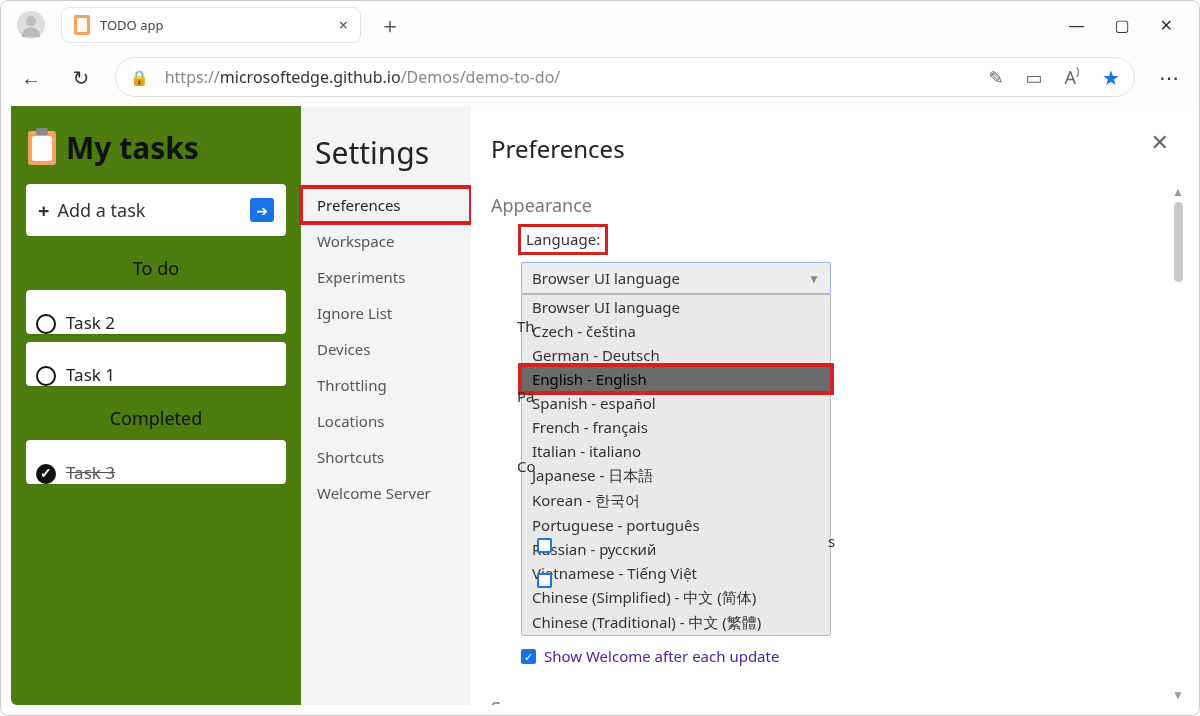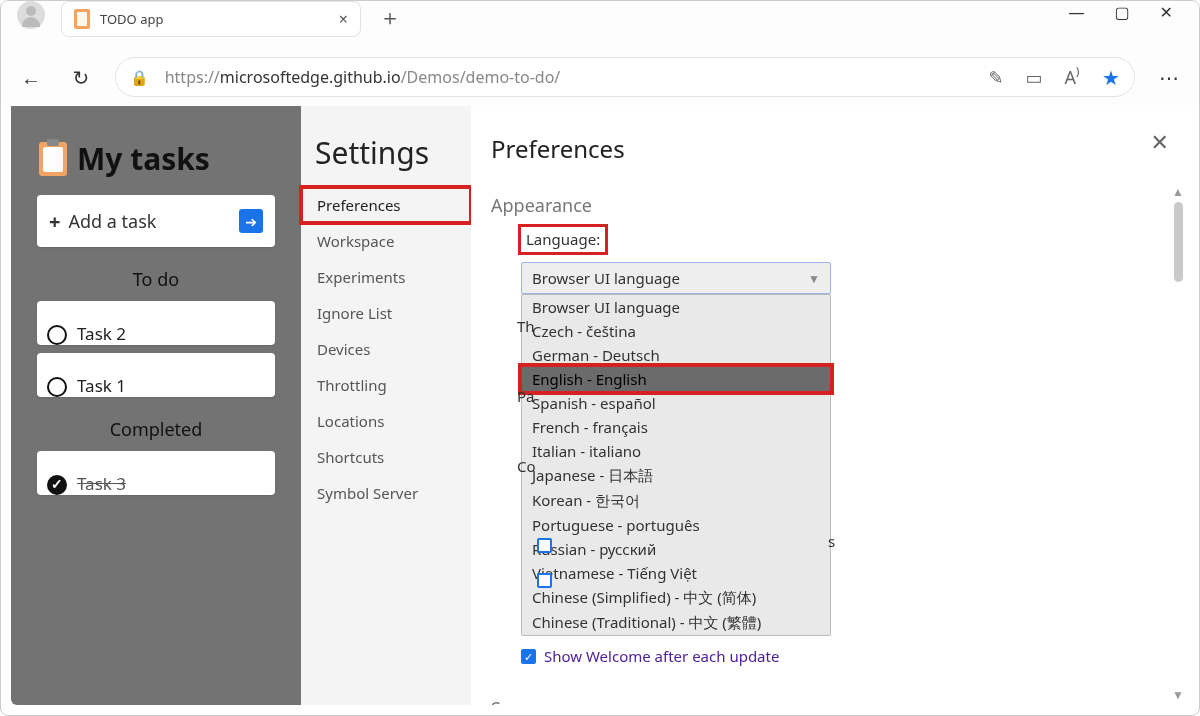--- a/index.html
+++ b/index.html
@@ -10,20 +10,21 @@
     height: 716px;
     overflow: hidden;
     border: 1px solid #ccc;
     border-radius: 8px;
     position: relative;
   }
   
   .chrome-top {
     height: 48px;
     display: flex;
+    align-items: center;
     background: #fdfdfd;
     padding: 0 8px;
   }
   .avatar {
     width: 28px; height: 28px;
     background: #ddd;
     border-radius: 50%;
     margin: 0 16px 0 8px;
     position: relative;
   }
@@ -79,22 +80,22 @@
     position:absolute;
     top:105px; left:10px; right:10px; bottom:10px;
     display:flex;
     border-radius: 0 0 6px 6px;
     overflow:hidden;
   }
 
   
   .sidebar {
     width: 290px;
-    background:#737373;
-    padding: 26px;
+    background:#4d7c0f;
+    padding: 15px;
     color:#fff;
     flex-shrink:0;
   }
   .sidebar-title{
     display:flex;align-items:center;gap:10px;
     font-size:30px;font-weight:700;color:#111;margin:6px 2px 16px 2px;
   }
   .clipboard-icon{width:28px;height:34px;background:#f4a460;border-radius:3px;position:relative;}
   .clipboard-icon::before{content:"";position:absolute;left:8px;top:-3px;width:12px;height:7px;background:#888;border-radius:2px;}
   .clipboard-icon::after{content:"";position:absolute;left:4px;top:5px;right:4px;bottom:4px;background:#fdfdfd;border-radius:2px;}
@@ -232,21 +233,21 @@
   <div class="settings-nav">
     <h2>Settings</h2>
     <div class="settings-item active highlight-red">Preferences</div>
     <div class="settings-item">Workspace</div>
     <div class="settings-item">Experiments</div>
     <div class="settings-item">Ignore List</div>
     <div class="settings-item">Devices</div>
     <div class="settings-item">Throttling</div>
     <div class="settings-item">Locations</div>
     <div class="settings-item">Shortcuts</div>
-    <div class="settings-item">Symbol Server</div>
+    <div class="settings-item">Welcome Server</div>
   </div>
 
   <div class="prefs">
     <h1>Preferences</h1>
     <span class="close">✕</span>
     <div class="scroll-track">
       <div class="sarrow">▲</div>
       <div class="sthumb"></div>
       <div class="sarrow" style="position:absolute;bottom:0;width:100%;">▼</div>
     </div>

